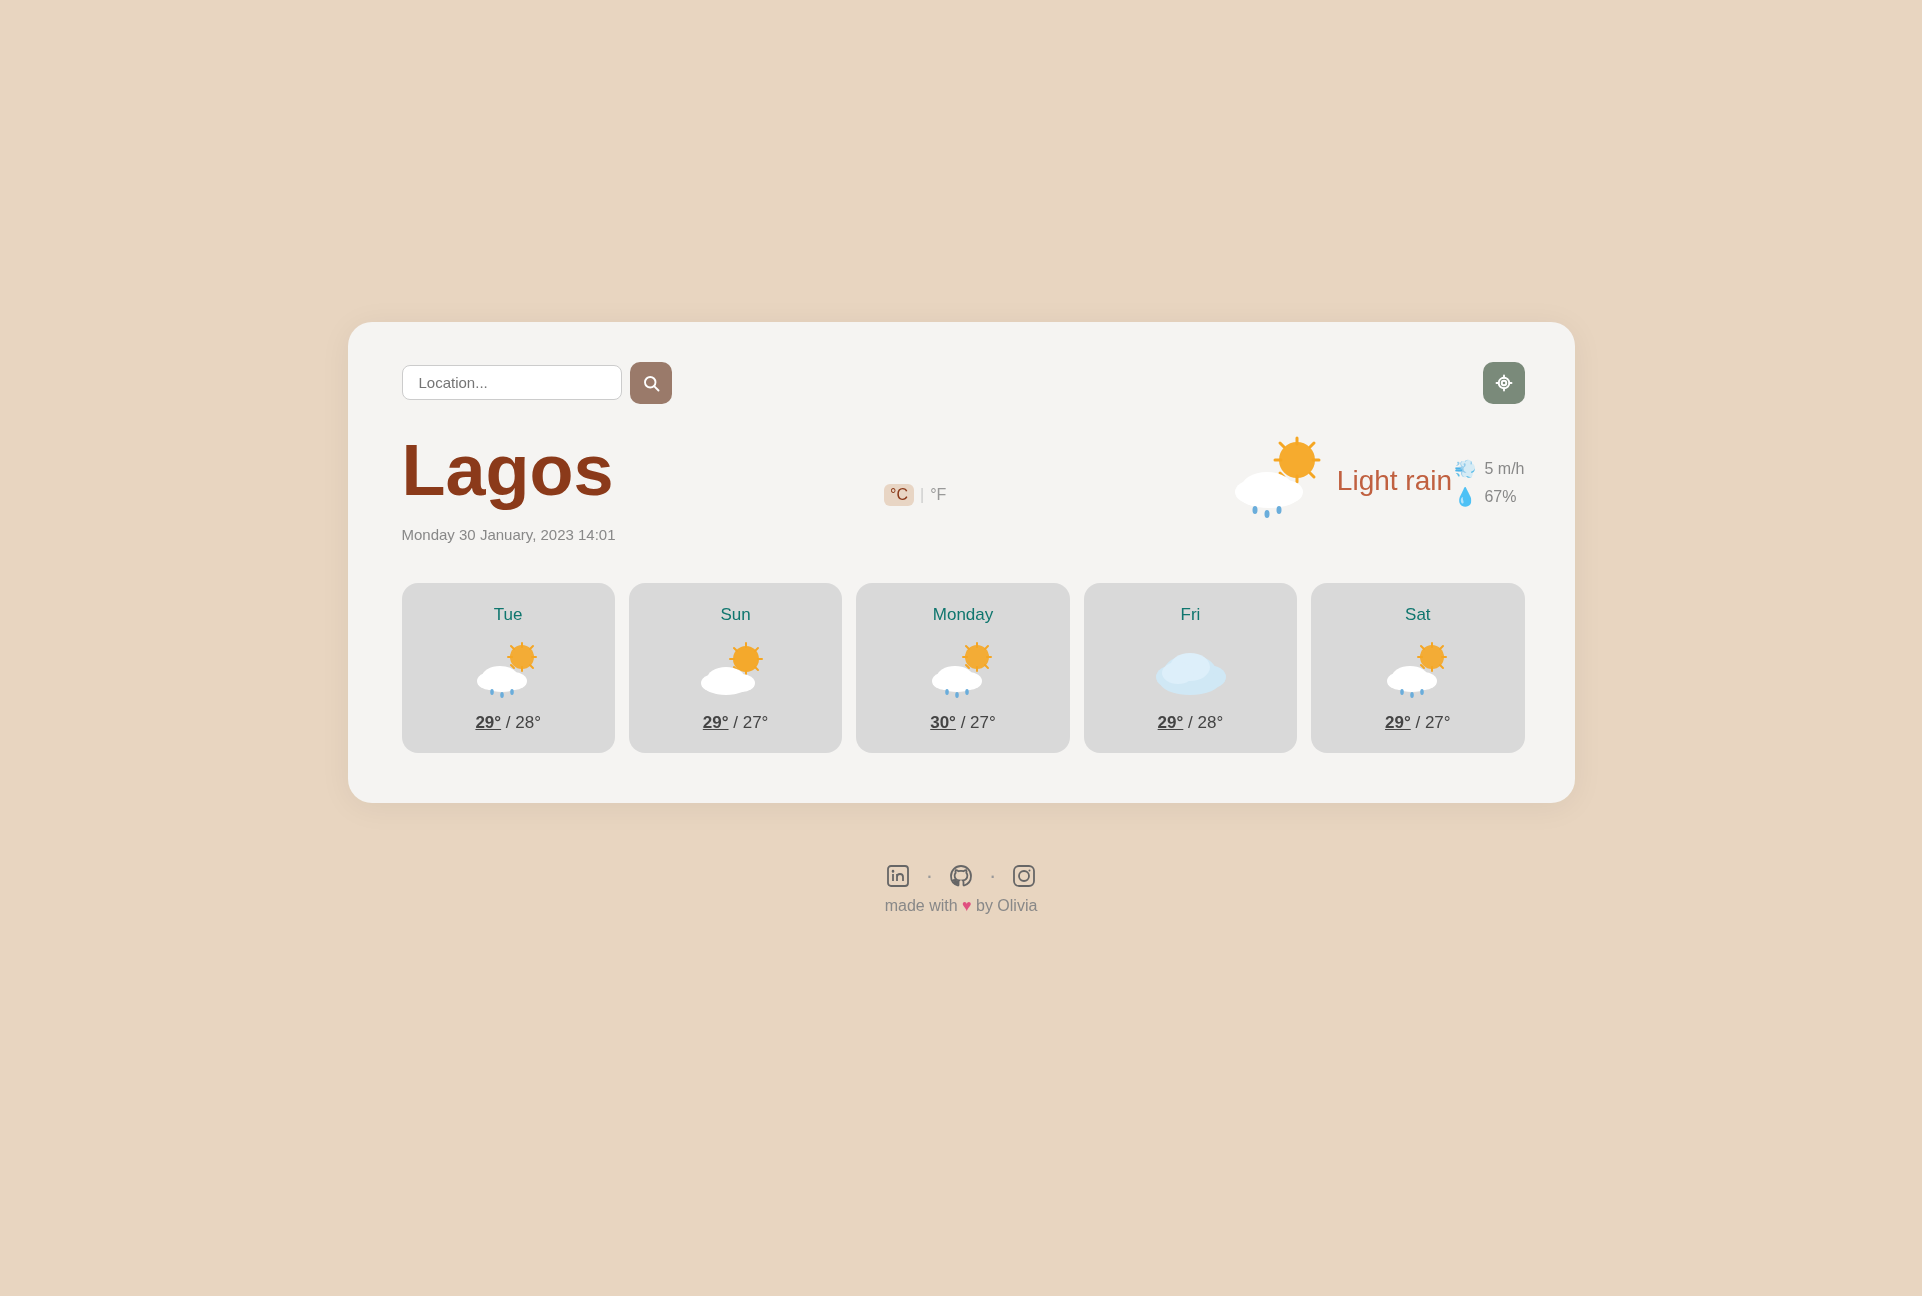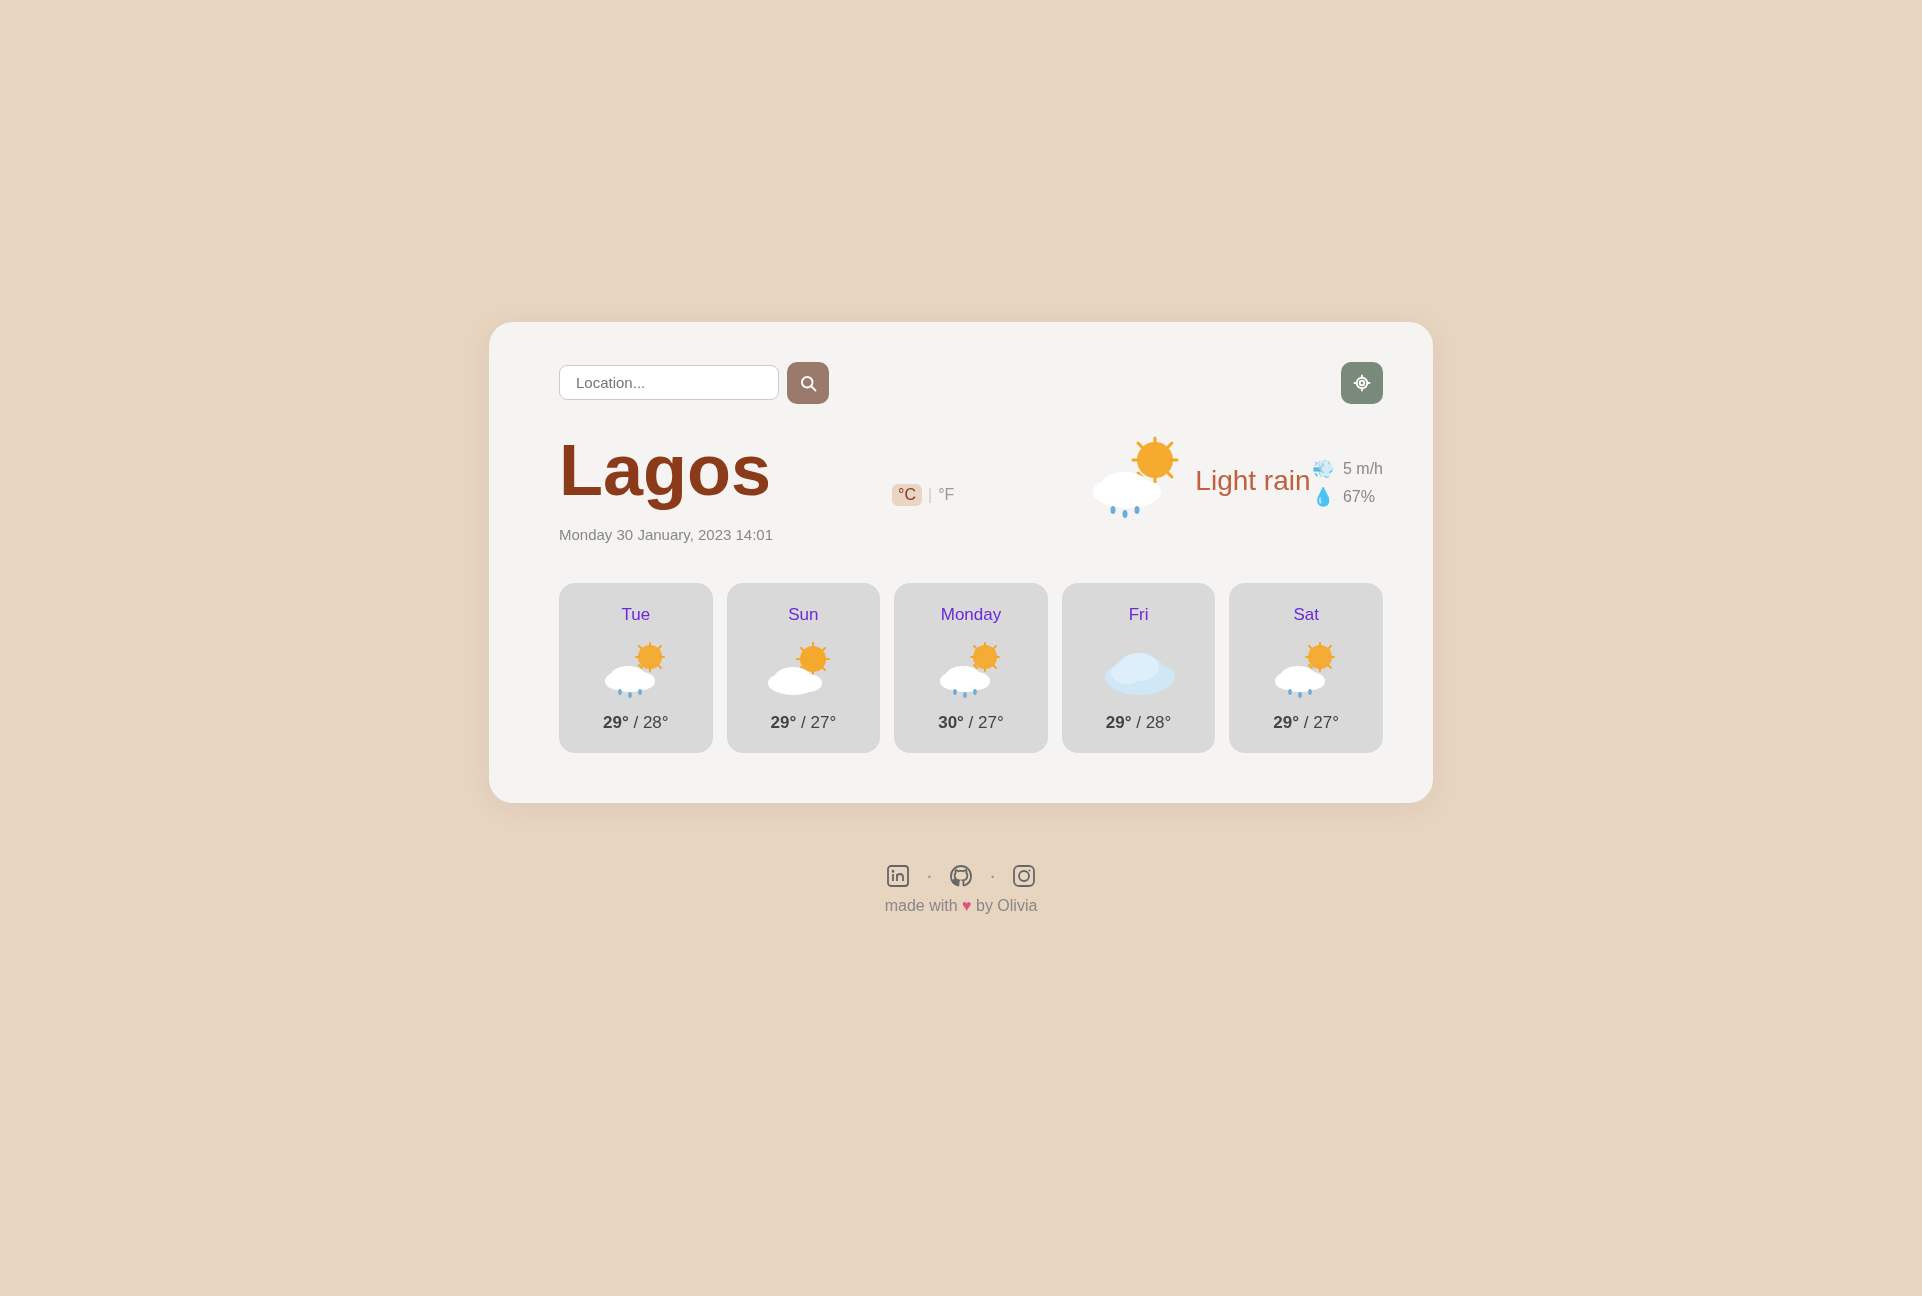--- a/index.html
+++ b/index.html
@@ -20,22 +20,22 @@
       display: flex;
       flex-direction: column;
       align-items: center;
       justify-content: center;
       padding-bottom: 60px;
     }
 
     .card {
       background: #f5f4f2;
       border-radius: 24px;
-      width: 944px;
-      padding: 40px 50px 50px 70px;
+      width: 1227px;
+      padding: 40px 50px 50px 54px;
       position: relative;
       box-shadow: 0 4px 32px rgba(0,0,0,0.06);
     }
 
     
     .header-row {
       display: flex;
       align-items: center;
       justify-content: space-between;
       margin-bottom: 20px;
@@ -200,36 +200,37 @@
       flex: 1;
       display: flex;
       flex-direction: column;
       align-items: center;
       padding: 22px 10px 20px 10px;
       gap: 14px;
     }
 
     .forecast-day {
       font-size: 17px;
-      color: #6d28d9;
+      color: #0f766e;
       font-weight: 500;
     }
 
     .forecast-icon {
       width: 80px;
       height: 60px;
     }
 
     .forecast-temp {
       font-size: 17px;
       color: #444;
     }
 
     .forecast-temp strong {
       font-weight: 700;
+      text-decoration: underline;
     }
 
     
     .footer {
       margin-top: 60px;
       display: flex;
       flex-direction: column;
       align-items: center;
       gap: 8px;
     }

